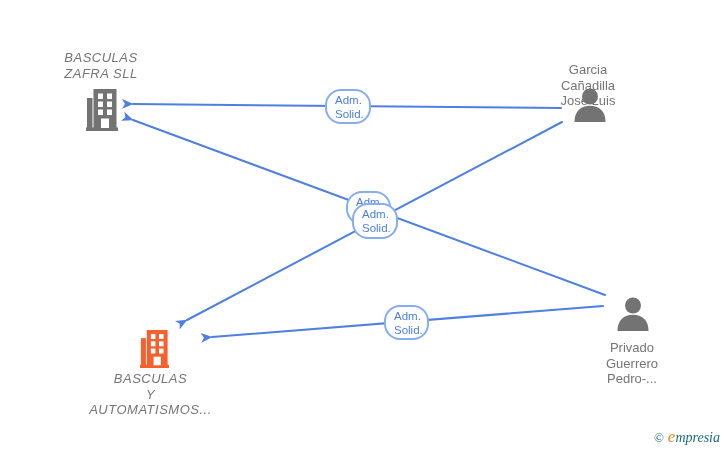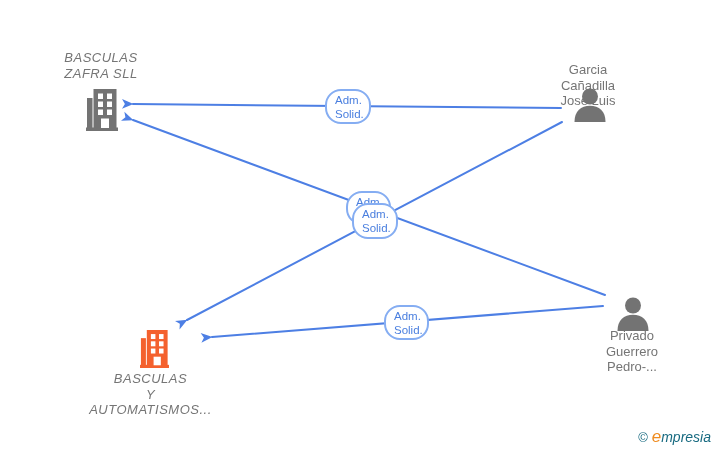--- a/index.html
+++ b/index.html
@@ -23,22 +23,22 @@
     background:#ffffff;border:2px solid #85adf2;border-radius:16px;
     color:#4a7fdf;font-size:11.5px;line-height:14px;
     padding:2px 0 0 8px;white-space:pre-line;
   }
   .edge-label.top{left:325px;top:89px;width:46px;height:35px;}
   .edge-label.mid-back{left:346px;top:191px;width:45px;height:34px;z-index:2;}
   .edge-label.mid-front{left:352px;top:203px;width:46px;height:36px;}
   .edge-label.bottom{left:384px;top:305px;width:45px;height:35px;}
 
   .watermark{
-    position:absolute;right:17px;bottom:3px;z-index:5;
-    font-family:Liberation Sans, sans-serif;font-style:italic;font-size:14px;color:#176a80;
+    position:absolute;right:8px;bottom:3px;z-index:5;
+    font-family:Liberation Serif, serif;font-style:italic;font-size:14px;color:#176a80;
     white-space:nowrap;
   }
   .watermark .copy{font-style:normal;font-size:13px;margin-right:4px;}
   .watermark .brand-e{color:#ef8b1f;font-size:17px;}
 </style>
 </head>
 <body>
 
 <div class="stage">
 
@@ -107,21 +107,21 @@
   <div class="node-label company-name" style="left:63px;top:371px;width:175px;">BASCULAS
 Y
 AUTOMATISMOS...</div>
 
   <svg class="node-icon" style="left:615px;top:297px;" width="36" height="34" viewBox="0 0 36 34" xmlns="http://www.w3.org/2000/svg">
     <g fill="#737373">
       <circle cx="18" cy="8.5" r="8"></circle>
       <path d="M2.5,34 C2.5,23 9,17.8 18,17.8 C27,17.8 33.5,23 33.5,34 Z"></path>
     </g>
   </svg>
-  <div class="node-label" style="left:582px;top:328px;width:100px;">Privado
+  <div class="node-label" style="left:582px;top:340px;width:100px;">Privado
 Guerrero
 Pedro-...</div>
 
   <div class="watermark">
     <span class="copy">©</span><span class="brand-e">e</span><span>mpresia</span>
   </div>
 
 </div>
 
 </body></html>

